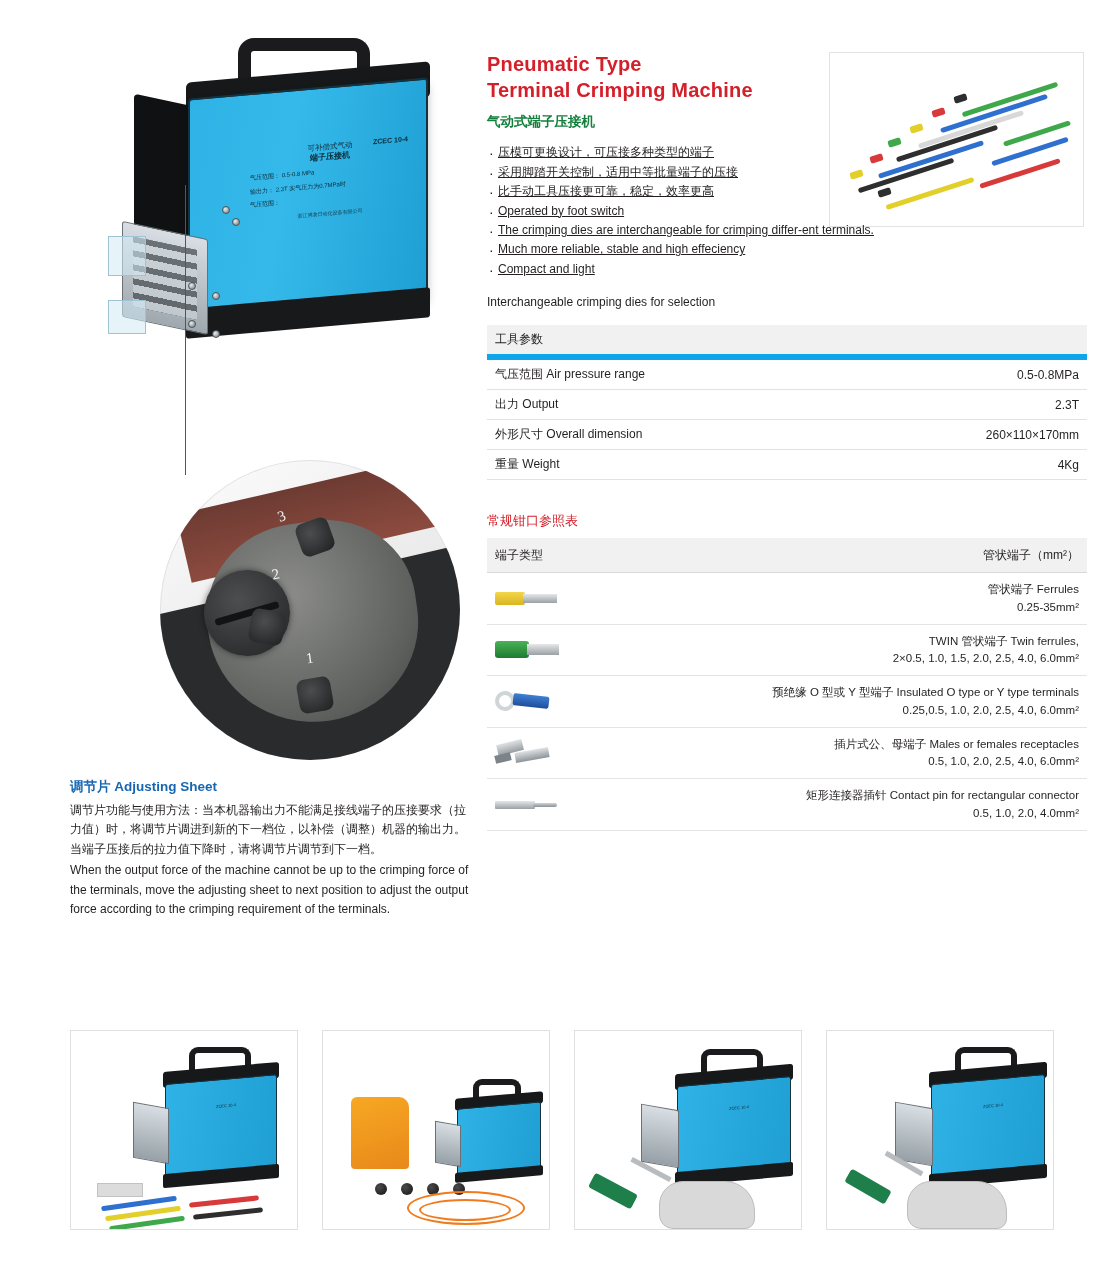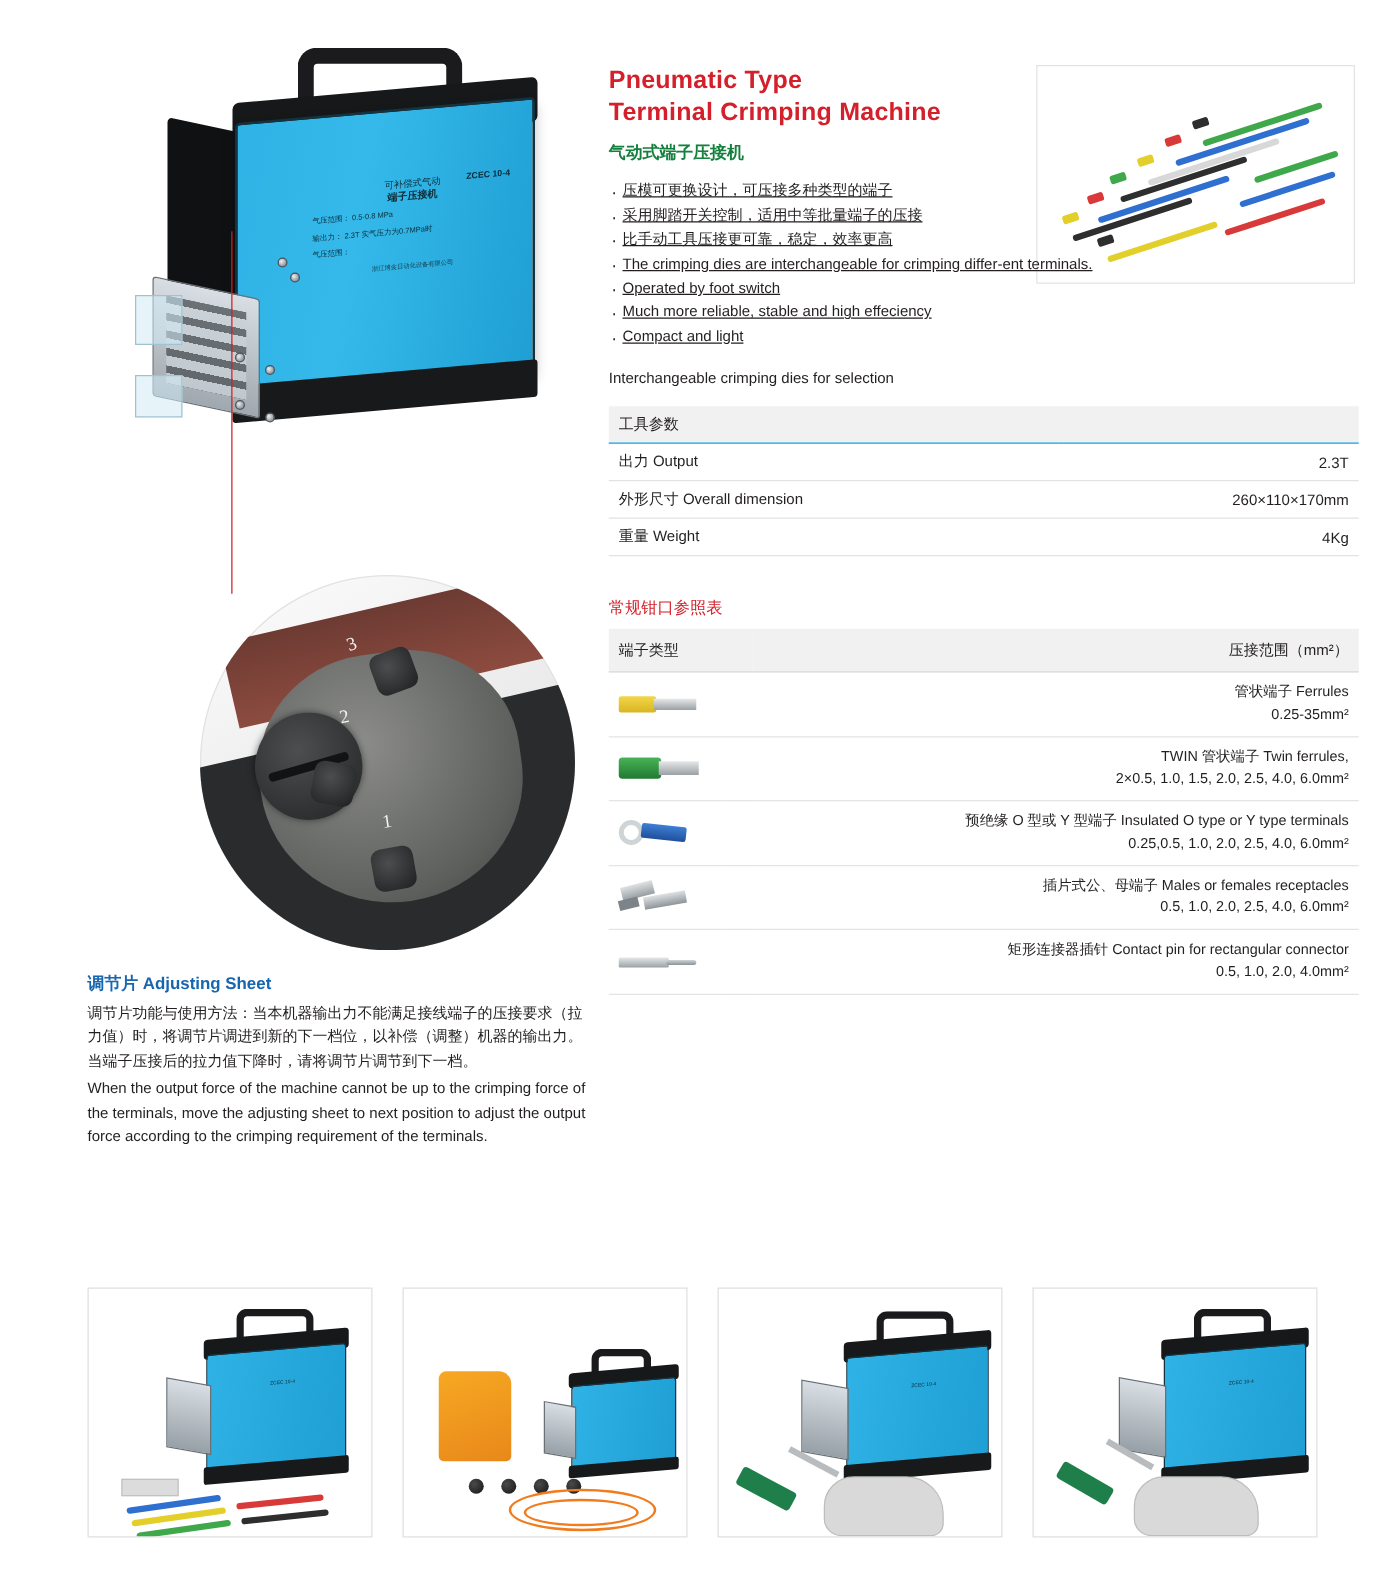--- a/index.html
+++ b/index.html
@@ -152,21 +152,21 @@
   }
   .wire { position:absolute; height:5px; border-radius:3px; }
   .tip { position:absolute; width:13px; height:7px; border-radius:2px; }
 
   .sub-red { color:#d4202a; font-size:12px; margin-top:28px; }
   .sub-black { color:#231f20; font-size:12px; margin-top:4px; }
 
   
   .spec-table { width:600px; margin-top:16px; border-collapse:collapse; }
   .spec-table td { font-size:12px; padding:6px 8px; border-bottom:1px solid #e2e2e2; }
-  .spec-table tr.head td { background:#f1f1f1; border-bottom:1px solid #0ea5e9; }
+  .spec-table tr.head td { background:#f1f1f1; border-bottom:6px solid #0ea5e9; }
   .spec-table td.val { text-align:right; }
 
   .table2-title { color:#d4202a; font-size:13px; font-weight:normal; margin-top:32px; }
 
   .dies-table { width:600px; margin-top:8px; border-collapse:collapse; }
   .dies-table td { font-size:11.5px; padding:8px 8px; border-bottom:1px solid #e4e4e4; vertical-align:middle; }
   .dies-table tr.head td { background:#f1f1f1; font-size:12px; border-bottom:1px solid #d9d9d9; }
   .dies-table td.desc { text-align:right; line-height:1.5; }
   .die-cell { width:92px; }
   .die-img { position:relative; width:74px; height:26px; }
@@ -280,55 +280,59 @@
     <div class="title-main">
       <div>Pneumatic Type</div>
       <div>Terminal Crimping Machine</div>
     </div>
     <div class="title-cn">气动式端子压接机</div>
 
     <ul class="feature-list">
       <li>压模可更换设计，可压接多种类型的端子</li>
       <li>采用脚踏开关控制，适用中等批量端子的压接</li>
       <li>比手动工具压接更可靠，稳定，效率更高</li>
+      <li>Operated by foot switch</li>
       <li>The crimping dies are interchangeable for crimping differ-ent terminals.</li>
-      <li>Operated by foot switch</li>
       <li>Much more reliable, stable and high effeciency</li>
       <li>Compact and light</li>
     </ul>
 
     <div class="sub-black">Interchangeable crimping dies for selection</div>
 
     <table class="spec-table">
       <tbody>
           <tr class="head">
         <td colspan="2">工具参数</td>
       </tr>
       <tr>
+        <td>气压范围 Air pressure range</td>
+        <td class="val">0.5-0.8MPa</td>
+      </tr>
+      <tr>
         <td>出力 Output</td>
         <td class="val">2.3T</td>
       </tr>
       <tr>
         <td>外形尺寸 Overall dimension</td>
         <td class="val">260×110×170mm</td>
       </tr>
       <tr>
         <td>重量 Weight</td>
         <td class="val">4Kg</td>
       </tr>
     </tbody>
       </table>
 
     <div class="table2-title">常规钳口参照表</div>
 
     <table class="dies-table">
       <tbody>
           <tr class="head">
         <td colspan="2">端子类型</td>
-        <td class="desc">压接范围（mm²）</td>
+        <td class="desc">管状端子（mm²）</td>
       </tr>
 
       <tr>
         <td class="die-cell">
           <div class="die-img">
             <div style="position:absolute;left:0;top:6px;width:30px;height:13px;background:linear-gradient(180deg,#f2d64a,#d9b522);border-radius:2px;"></div>
             <div style="position:absolute;left:28px;top:8px;width:34px;height:9px;background:linear-gradient(180deg,#e6e8e9,#9aa0a4);"></div>
           </div>
         </td>
         <td></td>

